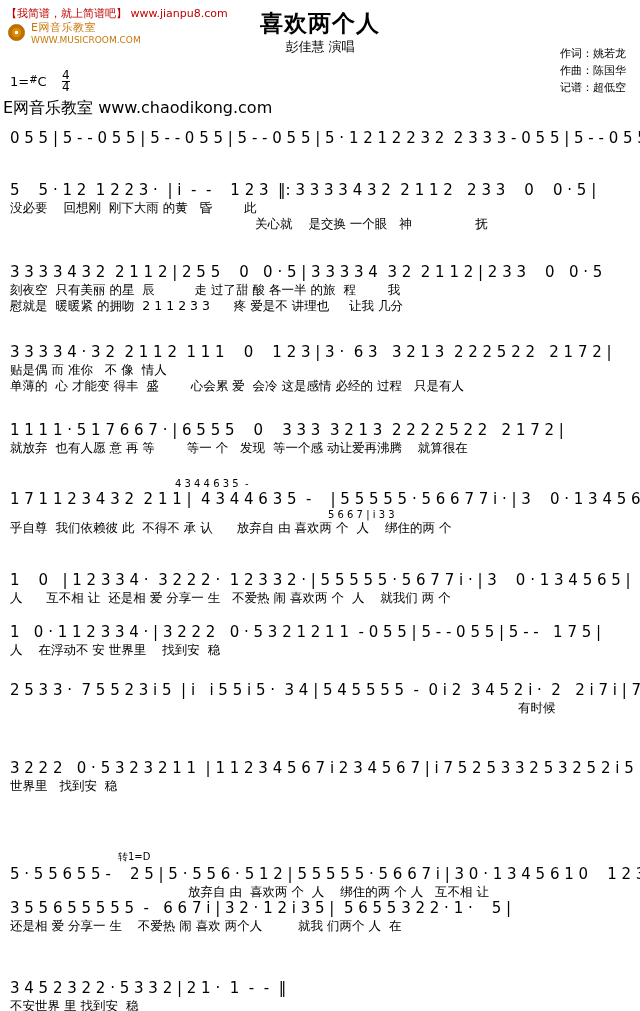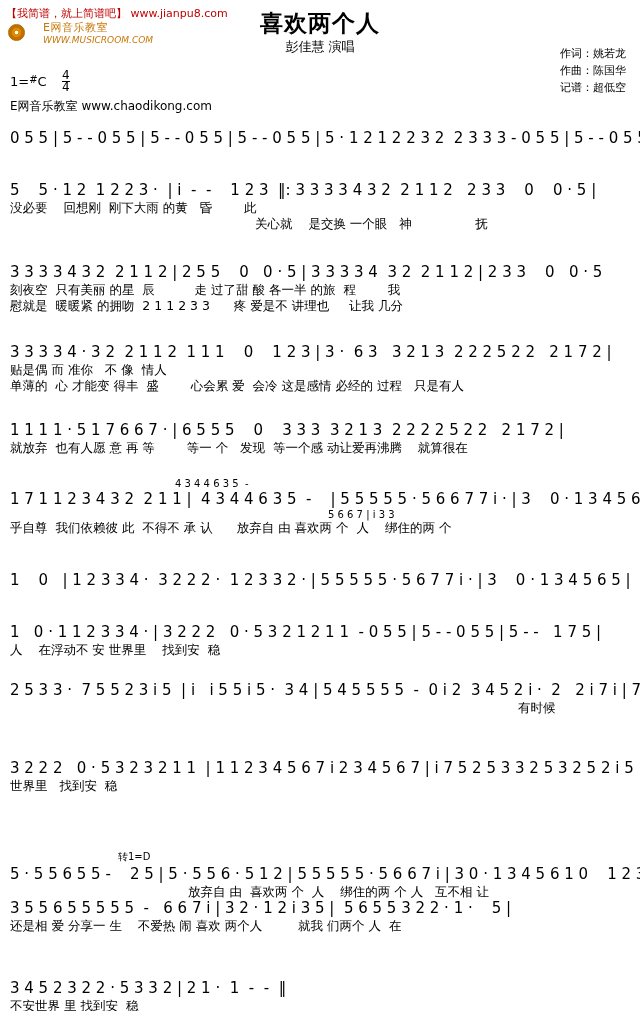--- a/index.html
+++ b/index.html
@@ -28,39 +28,38 @@
     font-size: 11px;
     color: #c00000;
     white-space: nowrap;
     font-family: "DejaVu Sans", sans-serif;
   }
   .wm-logo {
     position: absolute;
     left: 8px; top: 20px;
     display: flex;
     align-items: center;
-    gap: 18px;
+    gap: 6px;
   }
   .wm-logo .disc {
     width: 15px; height: 15px;
     border-radius: 50%;
     background: radial-gradient(circle at 50% 50%, #fff 0 18%, #e08a00 19% 45%, #c07000 46% 100%);
     border: 1px solid #b06800;
   }
   .wm-logo .txt {
     font-size: 11px;
     color: #c8780a;
     font-family: "DejaVu Sans", sans-serif;
     letter-spacing: .5px;
   }
   .wm-logo .txt2 {
     font-size: 9px;
     color: #c8780a;
     font-family: "DejaVu Sans", sans-serif;
-    font-style: italic;
   }
 
   
   .title {
     position: absolute;
     left: 0; right: 0; top: 8px;
     text-align: center;
     font-size: 23px;
     font-weight: bold;
     font-family: "DejaVu Sans", sans-serif;
@@ -93,22 +92,22 @@
     left: 62px; top: 70px;
     font-size: 12px;
     line-height: 11px;
     text-align: center;
     font-family: "DejaVu Sans", sans-serif;
   }
   .meter .num { display: block; }
   .meter .den { display: block; border-top: 1px solid #000; }
   .site {
     position: absolute;
-    left: 10px; top: 98px;
-    font-size: 12px;
+    left: 3px; top: 98px;
+    font-size: 16px;
     font-family: "DejaVu Sans", sans-serif;
   }
 
   
   .row {
     position: absolute;
     left: 10px;
     width: 620px;
   }
   .notes {
@@ -190,20 +189,21 @@
 
   <div class="row" style="top:478px;">
     <div class="tiny" style="margin-left:165px;">4 3 4 4 6 3 5  -</div>
     <div class="notes">1 7 1 1 2 3 4 3 2  2 1 1 |  4 3 4 4 6 3 5  -    | 5 5 5 5 5 · 5 6 6 7 7 i · | 3    0 · 1 3 4 5 6 5 |</div>
     <div class="tiny" style="margin-left:318px;">5 6 6 7 | i 3 3</div>
     <div class="lyr">乎自尊  我们依赖彼 此  不得不 承 认      放弃自 由 喜欢两 个  人    绑住的两 个</div>
   </div>
 
   <div class="row" style="top:570px;">
     <div class="notes">1    0   | 1 2 3 3 4 ·  3 2 2 2 ·  1 2 3 3 2 · | 5 5 5 5 5 · 5 6 7 7 i · | 3    0 · 1 3 4 5 6 5 |</div>
+    <div class="lyr">人      互不相 让  还是相 爱 分享一 生   不爱热 闹 喜欢两 个  人    就我们 两 个</div>
   </div>
 
   <div class="row" style="top:622px;">
     <div class="notes">1   0 · 1 1 2 3 3 4 · | 3 2 2 2   0 · 5 3 2 1 2 1 1  - 0 5 5 | 5 - - 0 5 5 | 5 - -   1 7 5 |</div>
     <div class="lyr">人    在浮动不 安 世界里    找到安  稳</div>
   </div>
 
   <div class="row" style="top:680px;">
     <div class="notes">2 5 3 3 ·  7 5 5 2 3 i 5  | i   i 5 5 i 5 ·  3 4 | 5 4 5 5 5 5  -  0 i 2  3 4 5 2 i ·  2   2 i 7 i | 7 -  -  1 2 3 :‖</div>
     <div class="lyr" style="margin-left:508px;">有时候</div>

